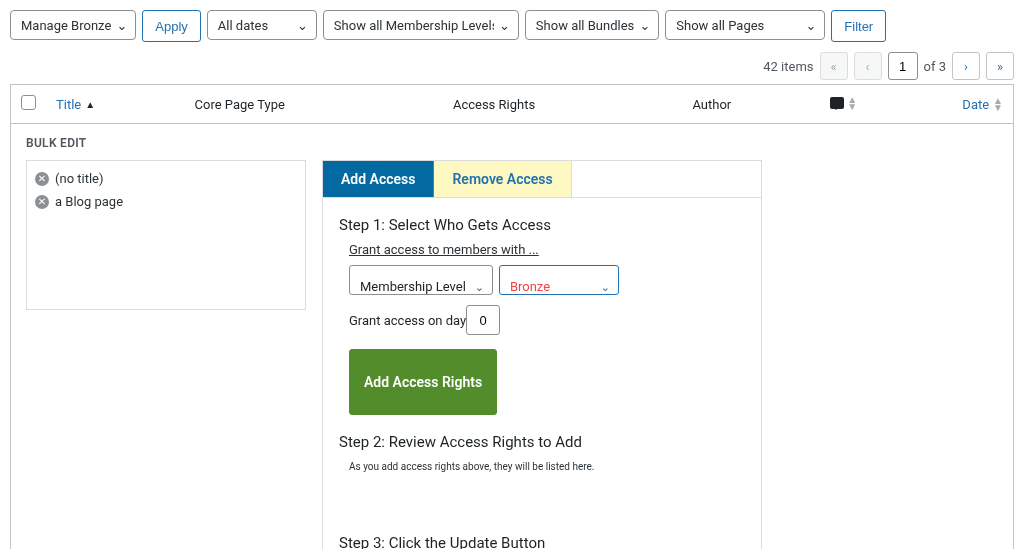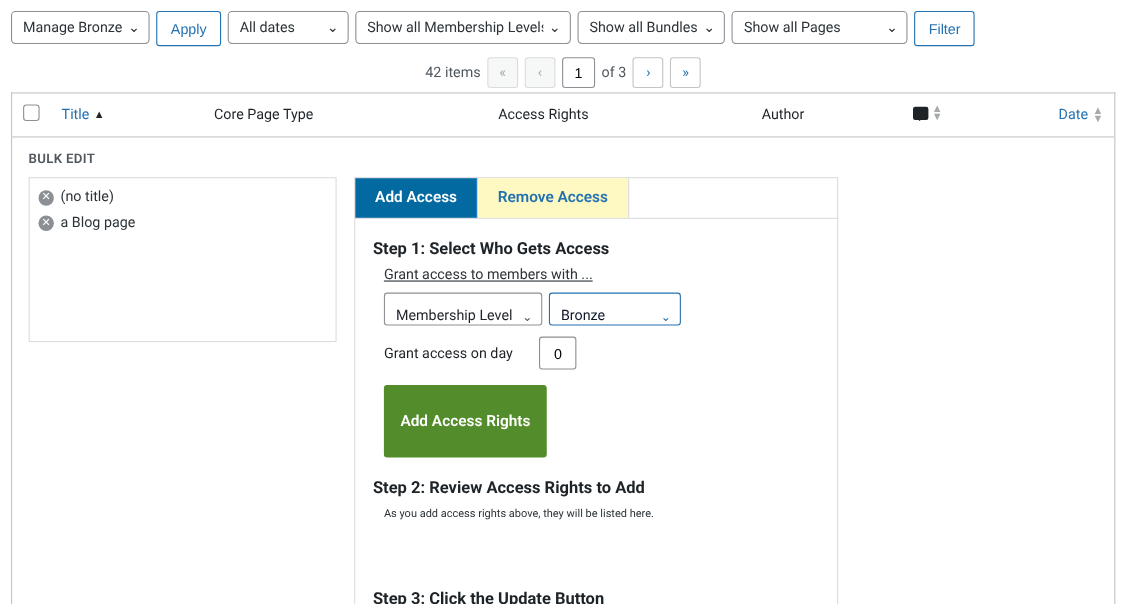--- a/index.html
+++ b/index.html
@@ -52,21 +52,21 @@
   }
   .w-manage { min-width: 110px; }
   .w-dates { min-width: 110px; }
   .w-levels { min-width: 185px; }
   .w-bundles { min-width: 120px; }
   .w-pages { min-width: 160px; }
 
   
   .pagination-row {
     display: flex;
-    justify-content: center;
+    justify-content: flex-end;
     align-items: center;
     gap: 6px;
     font-size: 13px;
     margin-bottom: 4px;
     color: #50575e;
   }
   .pg-btn {
     border: 1px solid #dcdcde;
     border-radius: 3px;
     width: 28px;
@@ -185,21 +185,21 @@
     color:#2271b1;
   }
   .tab.active {
     background:#0369a1;
     color:#fff;
     border-right:1px solid #2f87e0;
   }
   .panel-body { padding: 14px 16px 18px 16px; }
   .step-hdr {
     font-size:15px;
-    font-weight:700;
+    font-weight:400;
     color:#1d2327;
     margin: 4px 0 8px 0;
   }
   .sub-label {
     font-size:13px;
     color:#2c3338;
     margin-left: 10px;
     margin-bottom:8px;
     text-decoration:underline;
   }
@@ -226,21 +226,21 @@
     border-color:#2271b1;
     min-width:120px;
   }
   .select-small .caret-sm{
      position:absolute; right:8px; font-size:11px; color:#555;
   }
   .select-small.blue .caret-sm{ color:#2271b1; }
   .day-row{
     margin-left:10px;
     font-size:13px;
-    display:flex; align-items:center; gap:24px;
+    display:flex; align-items:center; gap:0;
     margin-bottom:14px;
   }
   .day-input{
     width:34px; height:30px;
     border:1px solid #8c8f94; border-radius:3px;
     text-align:center; font-size:13px;
   }
   .btn-green{
     background:#538c2b;
     border:1px solid #538c2b;
@@ -362,21 +362,21 @@
             <div class="panel-body">
               <div class="step-hdr">Step 1: Select Who Gets Access</div>
               <div class="sub-label">Grant access to members with ...</div>
 
               <div class="inline-row">
                 <div class="select-small">
                   <span>Membership Level</span>
                   <span class="caret-sm">⌄</span>
                 </div>
                 <div class="select-small blue">
-                  <span style="color:#0f172a;">Bronze</span>
+                  <span style="color:#ef4444;">Bronze</span>
                   <span class="caret-sm">⌄</span>
                 </div>
               </div>
 
               <div class="day-row">
                 <span>Grant access on day</span>
                 <input class="day-input" value="0" style="">
               </div>
 
               <div class="btn-green">Add Access Rights</div>

